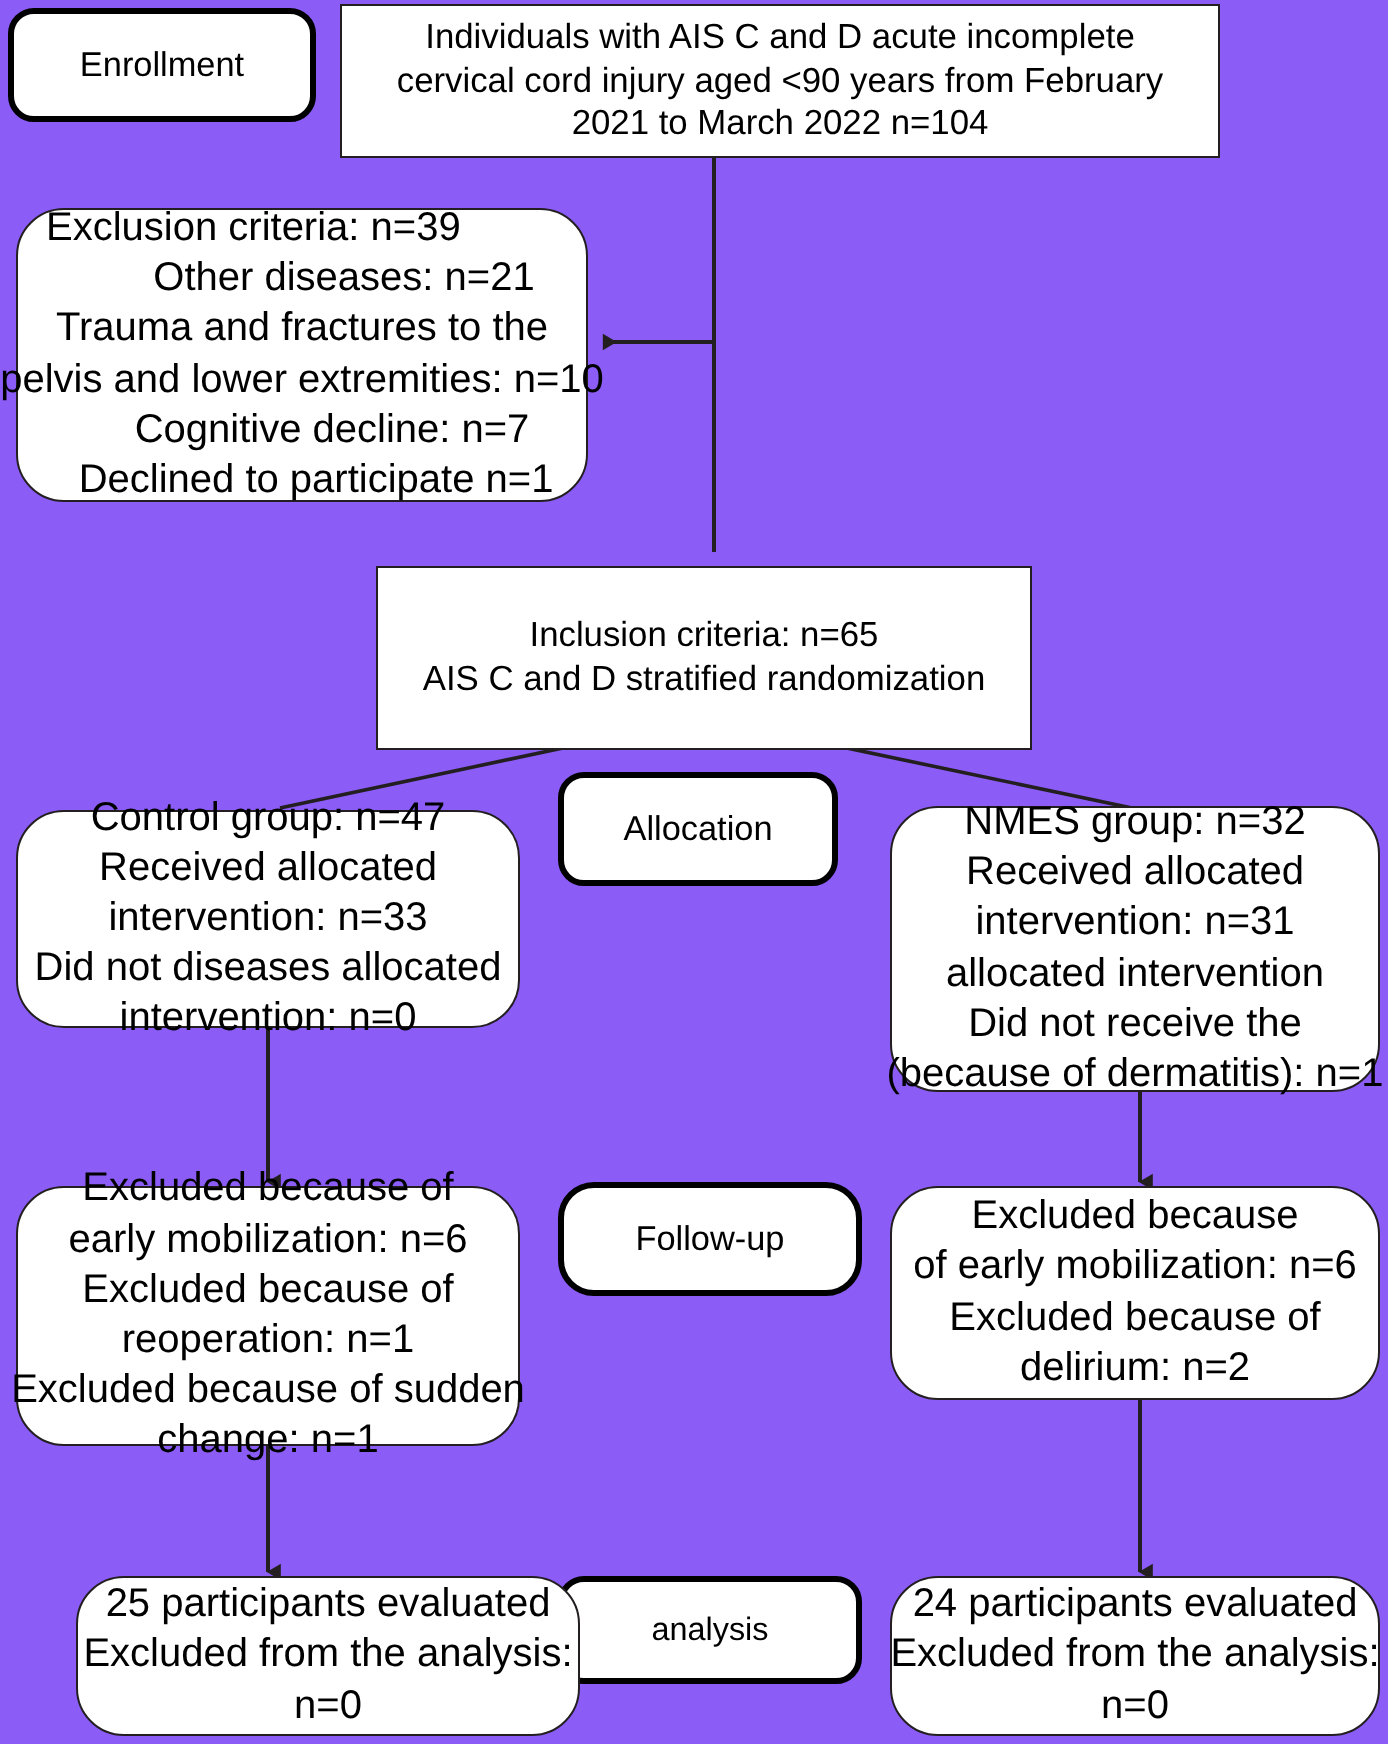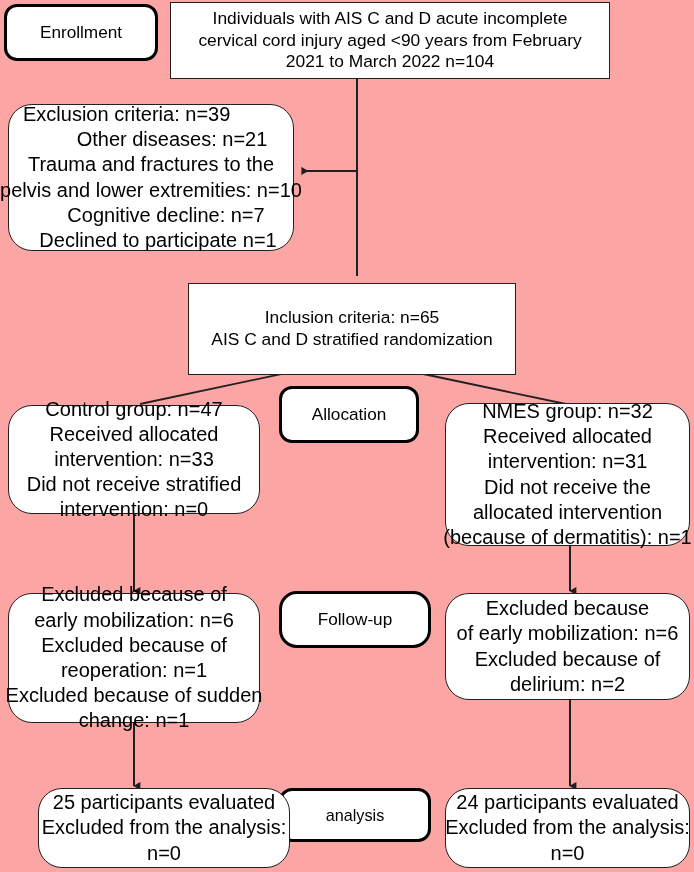--- a/index.html
+++ b/index.html
@@ -4,21 +4,21 @@
 <style>
   html, body {
     margin: 0;
     padding: 0;
     background: #ffffff;
   }
   #canvas {
     position: relative;
     width: 694px;
     height: 872px;
-    background: #fca5a5;
+    background: #8b5cf6;
     font-family: "Liberation Sans", sans-serif;
     overflow: hidden;
   }
   
   .box {
     position: absolute;
     box-sizing: border-box;
     background: #ffffff;
     display: flex;
     flex-direction: column;
@@ -108,30 +108,30 @@
   </div>
 
   <div class="box stage fs-stage" style="left:279px; top:386px; width:140px; height:57px;">
     <span class="line">Allocation</span>
   </div>
 
   <div class="box plain fs-body" style="left:8px; top:405px; width:252px; height:109px;">
     <span class="line">Control group: n=47</span>
     <span class="line">Received allocated</span>
     <span class="line">intervention: n=33</span>
-    <span class="line">Did not receive stratified</span>
+    <span class="line">Did not diseases allocated</span>
     <span class="line">intervention: n=0</span>
   </div>
 
   <div class="box plain fs-body" style="left:445px; top:403px; width:245px; height:143px;">
     <span class="line">NMES group: n=32</span>
     <span class="line">Received allocated</span>
     <span class="line">intervention: n=31</span>
+    <span class="line">allocated intervention</span>
     <span class="line">Did not receive the</span>
-    <span class="line">allocated intervention</span>
     <span class="line">(because of dermatitis): n=1</span>
   </div>
 
   <div class="box stage fs-stage" style="left:279px; top:591px; width:152px; height:57px;border-radius:18px;">
     <span class="line">Follow-up</span>
   </div>
 
   <div class="box plain fs-body" style="left:8px; top:593px; width:252px; height:130px;">
     <span class="line">Excluded because of</span>
     <span class="line">early mobilization: n=6</span>

